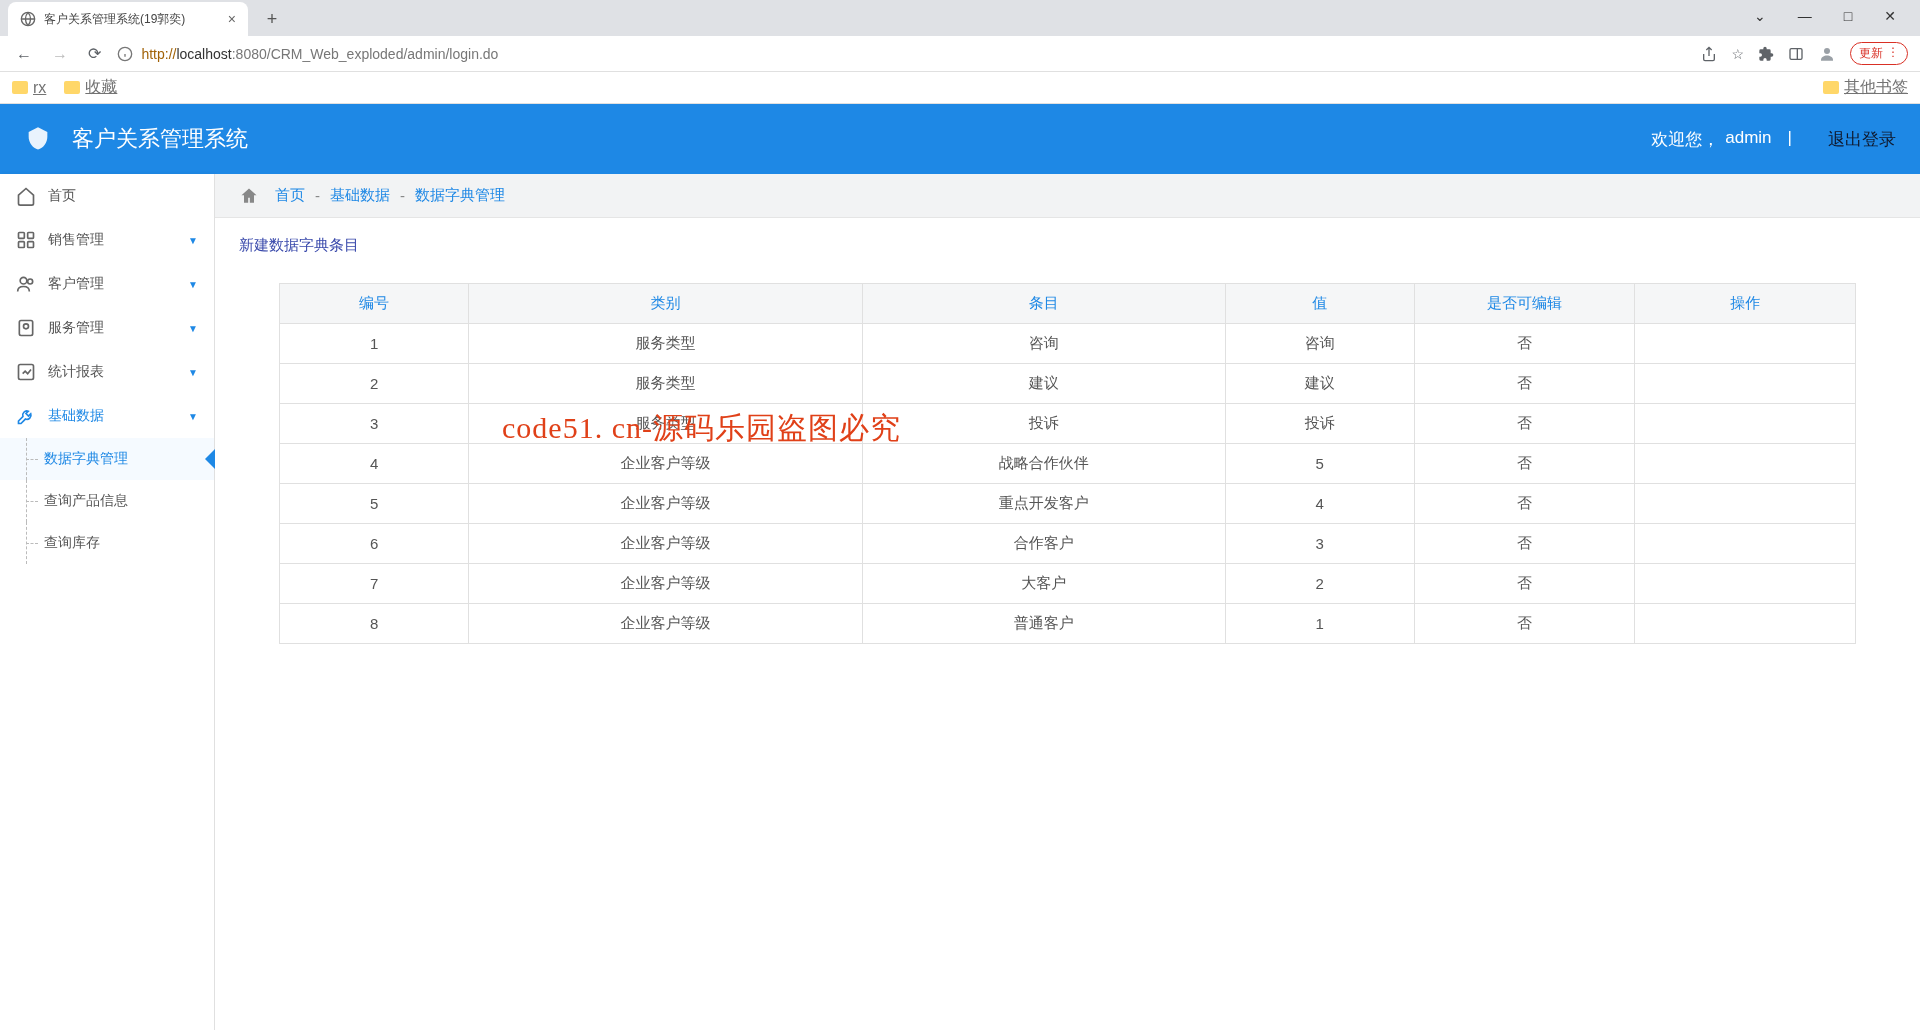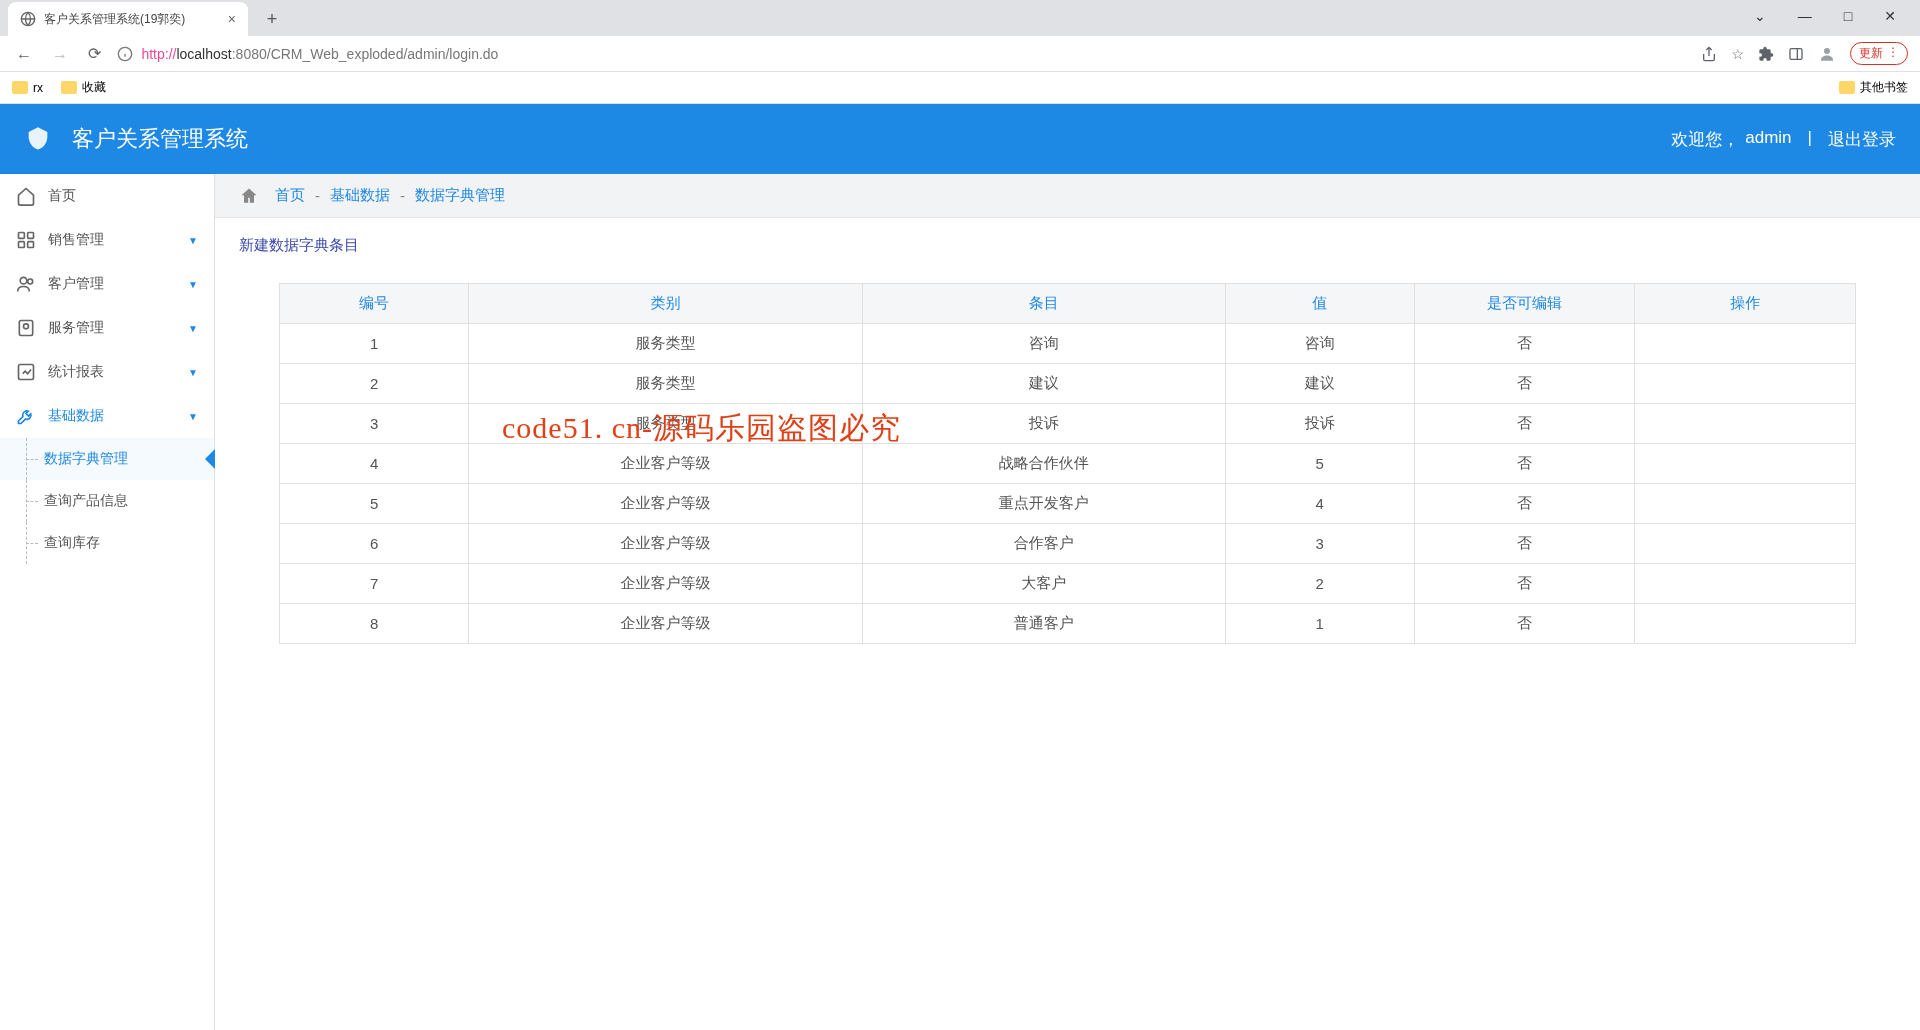--- a/index.html
+++ b/index.html
@@ -11,27 +11,27 @@
 .tab { background: #fff; height: 34px; border-radius: 8px 8px 0 0; display: flex; align-items: center; padding: 12px 12px; min-width: 240px; gap: 8px; color: #444; font-size: 12px; }
 .tab-close { margin-left: auto; color: #666; font-size: 14px; cursor: pointer; }
 .new-tab { width: 28px; height: 28px; display: flex; align-items: center; justify-content: center; color: #555; font-size: 18px; margin-left: 10px; margin-bottom: 3px; }
 .window-controls { position: absolute; right: 0; top: 0; display: flex; gap: 8px; padding: 4px 12px; font-size: 14px; color: #333; }
 .window-controls span { padding: 4px 12px; }
 
 .addr-bar { height: 36px; display: flex; align-items: center; gap: 12px; padding: 0 12px; border-bottom: 1px solid #e0e0e0; }
 .nav-btn { color: #5f6368; font-size: 16px; padding: 4px; }
 .nav-btn.disabled { color: #bbb; }
 .url-field { flex: 1; display: flex; align-items: center; gap: 8px; color: #555; font-size: 14px; }
-.url-field .proto { color: #ec4899; }
+.url-field .proto { color: #a16207; }
 .url-field .host { color: #333; }
 .url-field .path { color: #777; }
 .addr-right { display: flex; align-items: center; gap: 14px; color: #5f6368; }
 .update-btn { border: 1px solid #d93025; color: #d93025; border-radius: 16px; padding: 2px 8px; font-size: 12px; display: flex; align-items: flex-start; gap: 4px; }
 
-.bookmarks-bar { height: 32px; display: flex; align-items: center; gap: 18px; padding: 0 12px; border-bottom: 1px solid #e0e0e0; font-size: 12px; color: #000000; }
+.bookmarks-bar { height: 32px; display: flex; align-items: center; gap: 18px; padding: 0 12px; border-bottom: 1px solid #e0e0e0; font-size: 16px; color: #737373; text-decoration: underline; }
 .bm-item { display: flex; align-items: center; gap: 5px; }
 .folder-icon { width: 16px; height: 13px; background: #ffd769; border-radius: 2px; display: inline-block; }
 .bm-right { margin-left: auto; }
 
 
 .app-header { height: 70px; background: #1e88e5; color: #fff; display: flex; align-items: center; padding: 0 24px; }
 .app-logo { display: flex; align-items: center; gap: 20px; font-size: 22px; }
 .app-header-right { margin-left: auto; font-size: 17px; display: flex; align-items: flex-start; gap: 6px; }
 .app-header-right .sep { margin: 0 10px; }
 
@@ -159,21 +159,21 @@
       <svg width="28" height="28" viewBox="0 0 24 24" fill="#fff">
           <path d="M12 2L4 6v4c0 5 3.4 9.7 8 11 4.6-1.3 8-6 8-11V6l-8-4z" opacity="0.9"></path>
         </svg>
     </span>
     <span>客户关系管理系统</span>
   </div>
   <div class="app-header-right">
     <span>欢迎您，</span>
     <span>admin</span>
     <span class="sep">|</span>
-    <a href="#" style="color:#ffffff;text-decoration:none;">退出登录</a>
+    <a href="#" style="color:#0f172a;text-decoration:none;margin-left:20px;">退出登录</a>
   </div>
 </div>
 
 <div class="app-body">
   <div class="sidebar">
     <div class="sidebar-item">
       <span class="icon">
           <svg width="20" height="20" viewBox="0 0 24 24" fill="none" stroke="currentColor" stroke-width="2">
             <path d="M3 11l9-8 9 8v10a2 2 0 01-2 2H5a2 2 0 01-2-2z"></path>
           </svg>

